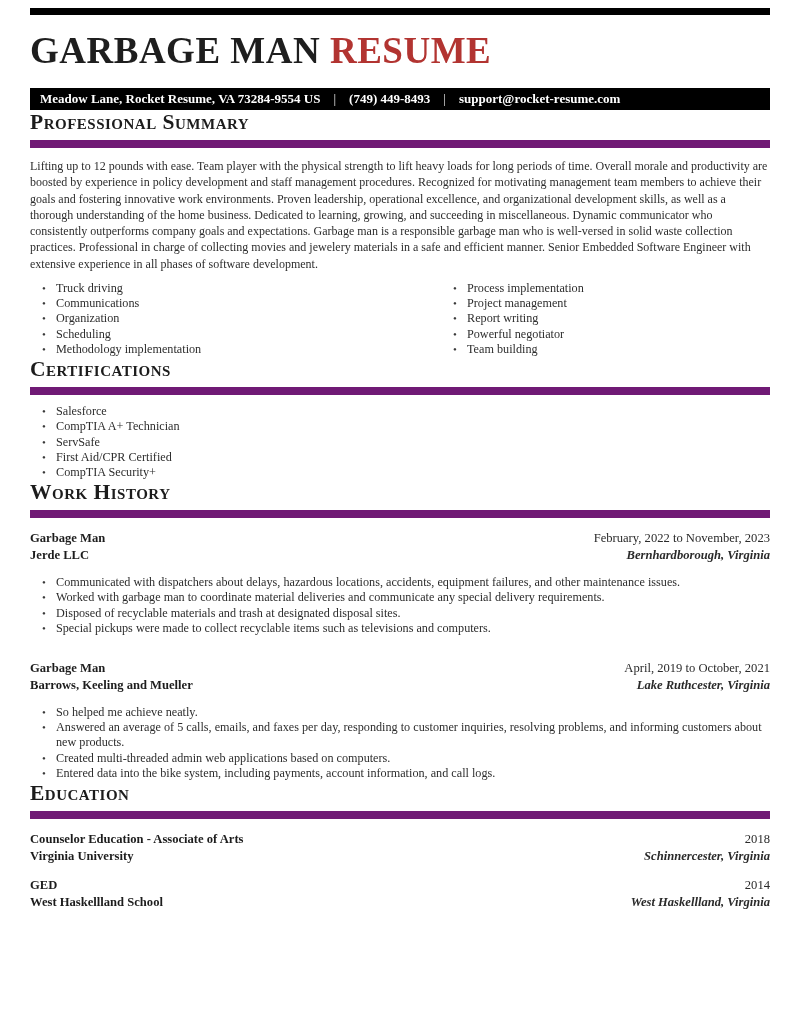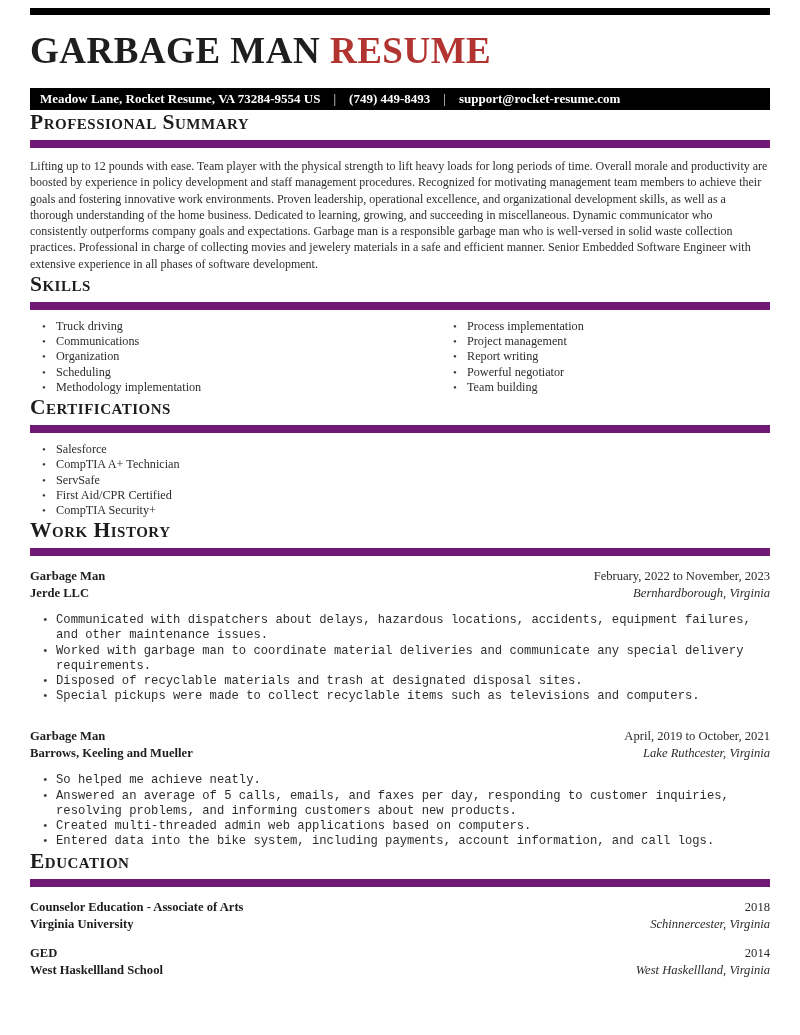--- a/index.html
+++ b/index.html
@@ -101,22 +101,22 @@
   .job.second { margin-top: 24px; }
   .row-split {
     display: flex;
     justify-content: space-between;
     align-items: baseline;
     font-size: 12.6px;
     line-height: 17px;
   }
   .row-split .left-strong { font-weight: 700; color: #1d1d1d; }
   .row-split .right-plain { font-weight: 400; color: #2a2a2a; }
-  .row-split .right-italic { font-weight: 400; font-style: italic; color: #2a2a2a; }
-  .job ul.dotlist { margin-top: 11px; font-family: Liberation Mono, monospace; }
+  .row-split .right-italic { font-weight: 700; font-style: italic; color: #2a2a2a; }
+  .job ul.dotlist { margin-top: 11px; }
 
   .edu-entry { margin-top: 12px; }
   .edu-entry.second { }
 </style>
 </head>
 <body>
 
 <div class="page">
 
   <div class="top-accent"></div>
@@ -127,21 +127,20 @@
     <span>Meadow Lane, Rocket Resume, VA 73284-9554 US</span>
     <span class="sep">|</span>
     <span>(749) 449-8493</span>
     <span class="sep">|</span>
     <span>support@rocket-resume.com</span>
   </div>
 
   <h2 class="section-heading mt-summary">Professional Summary</h2>
   <p class="summary-text">Lifting up to 12 pounds with ease. Team player with the physical strength to lift heavy loads for long periods of time. Overall morale and productivity are boosted by experience in policy development and staff management procedures. Recognized for motivating management team members to achieve their goals and fostering innovative work environments. Proven leadership, operational excellence, and organizational development skills, as well as a thorough understanding of the home business. Dedicated to learning, growing, and succeeding in miscellaneous. Dynamic communicator who consistently outperforms company goals and expectations. Garbage man is a responsible garbage man who is well-versed in solid waste collection practices. Professional in charge of collecting movies and jewelery materials in a safe and efficient manner. Senior Embedded Software Engineer with extensive experience in all phases of software development.</p>
 
-  <h2 class="section-heading mt-section">Skills</h2>
   <div class="two-col">
     <div class="col-left">
       <ul class="dotlist">
         <li>Truck driving</li>
         <li>Communications</li>
         <li>Organization</li>
         <li>Scheduling</li>
         <li>Methodology implementation</li>
       </ul>
     </div>

